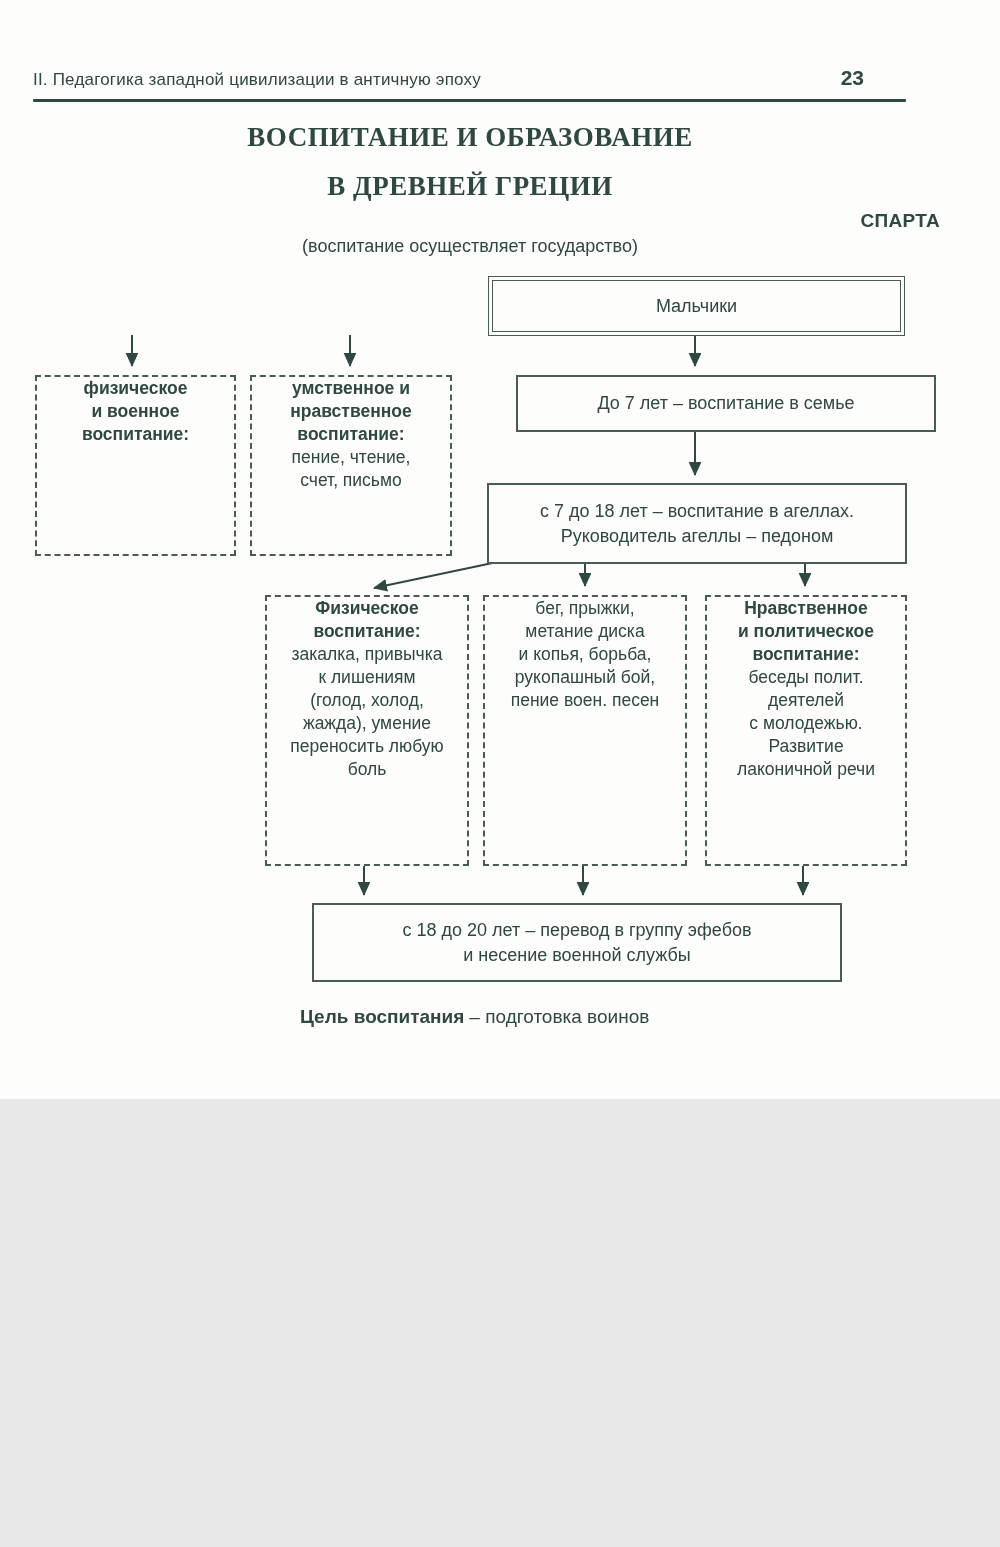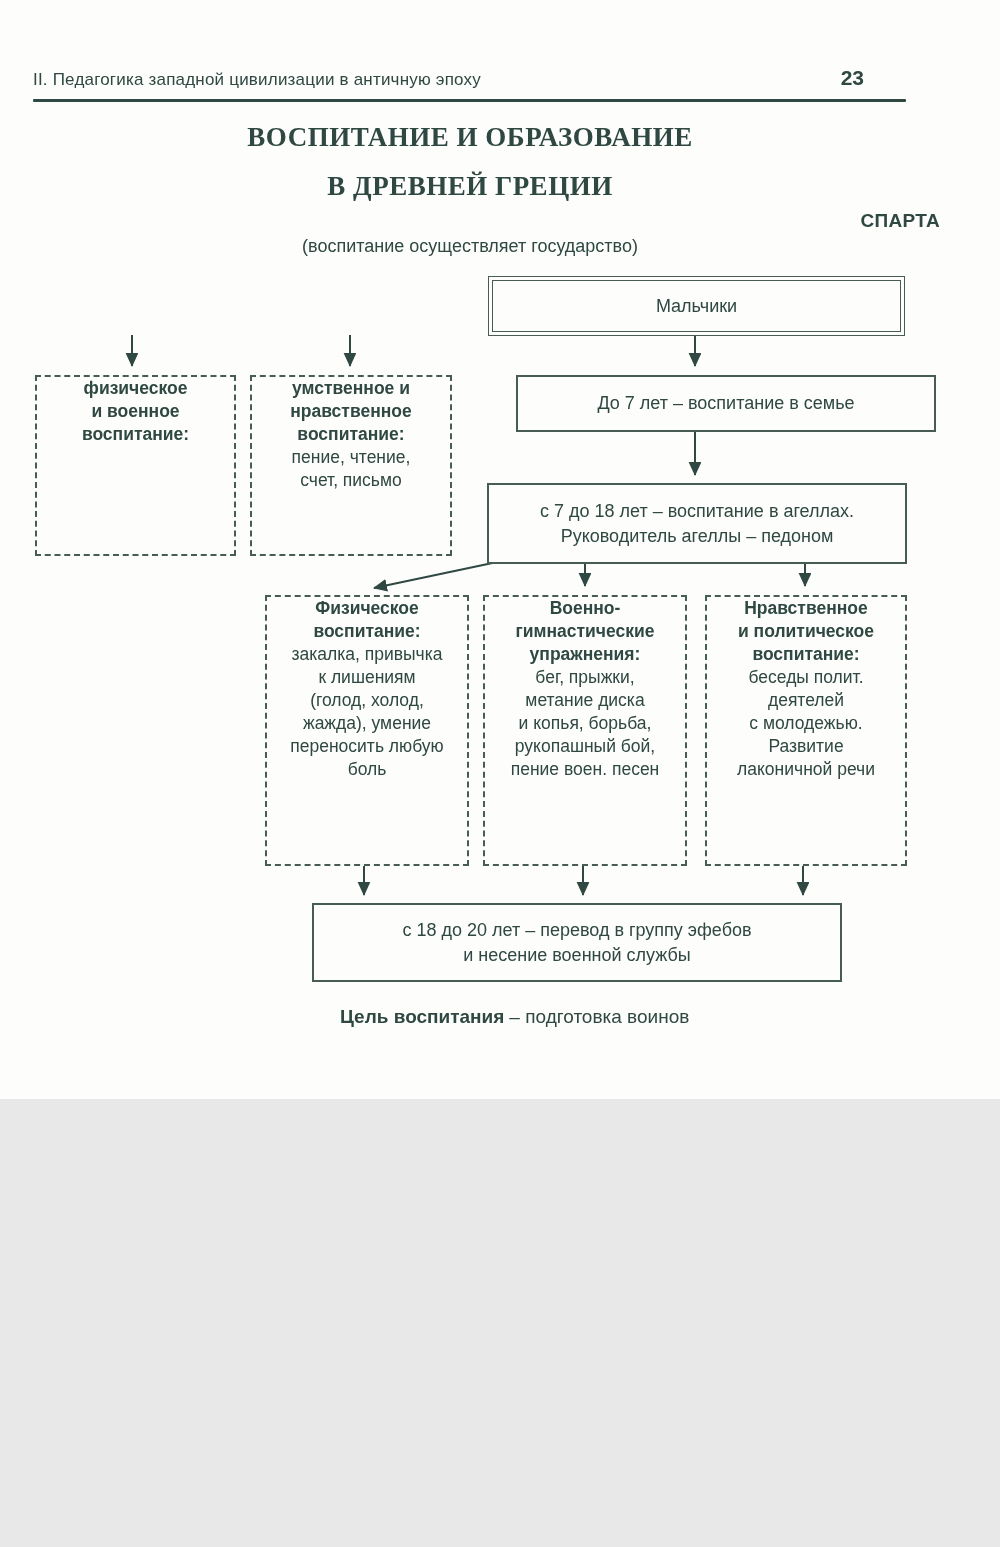--- a/index.html
+++ b/index.html
@@ -81,21 +81,21 @@
   .box-stage2{left:487px;top:483px;width:416px;height:77px;}
 
   .box-b1{left:265px;top:595px;width:200px;height:267px;}
   .box-b2{left:483px;top:595px;width:200px;height:267px;}
   .box-b3{left:705px;top:595px;width:198px;height:267px;}
 
   .box-final{left:312px;top:903px;width:526px;height:75px;}
 
   
   .goal-line{
-    position:absolute;left:300px;top:1006px;font-size:19px;margin-left:40px;
+    position:absolute;left:300px;top:1006px;font-size:19px;
   }
   .goal-line .goal-label{font-weight:bold;}
   .goal-line .goal-text{margin-left:5px;}
 
   
   .arrows{
     position:absolute;inset:0;width:1000px;height:1547px;
     pointer-events:none;
   }
   .arrows line{stroke:var(--ink);stroke-width:2;}
@@ -163,23 +163,20 @@
     <div class="bx-title preline">Физическое
 воспитание:</div>
     <div class="bx-body preline">закалка, привычка
 к лишениям
 (голод, холод,
 жажда), умение
 переносить любую
 боль</div>
   </div>
   <div class="dash-box box-b2">
-    <div class="bx-title preline">Военно-
-гимнастические
-упражнения:</div>
     <div class="bx-body preline">бег, прыжки,
 метание диска
 и копья, борьба,
 рукопашный бой,
 пение воен. песен</div>
   </div>
   <div class="dash-box box-b3">
     <div class="bx-title preline">Нравственное
 и политическое
 воспитание:</div>

